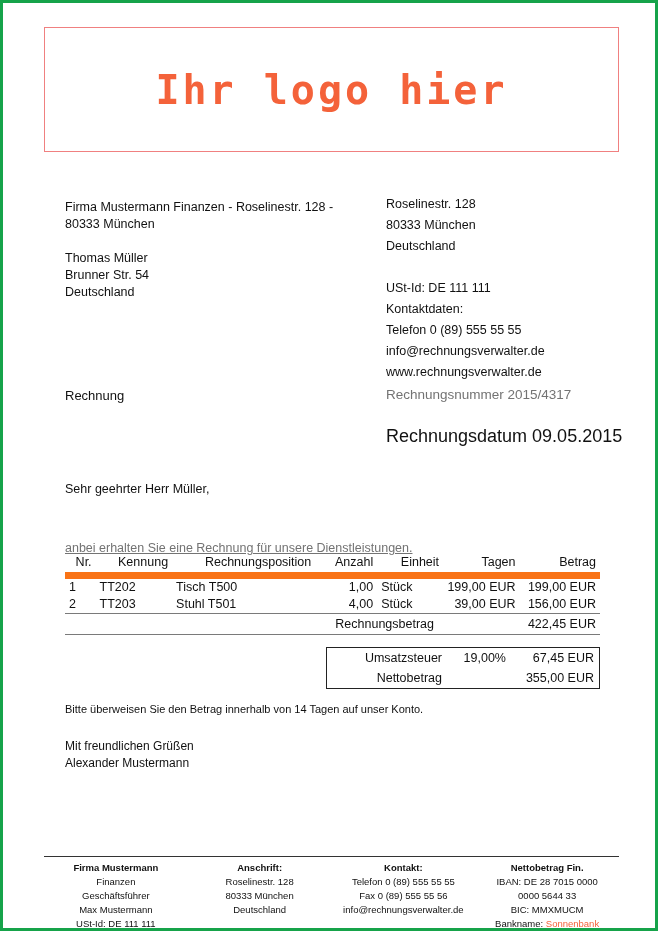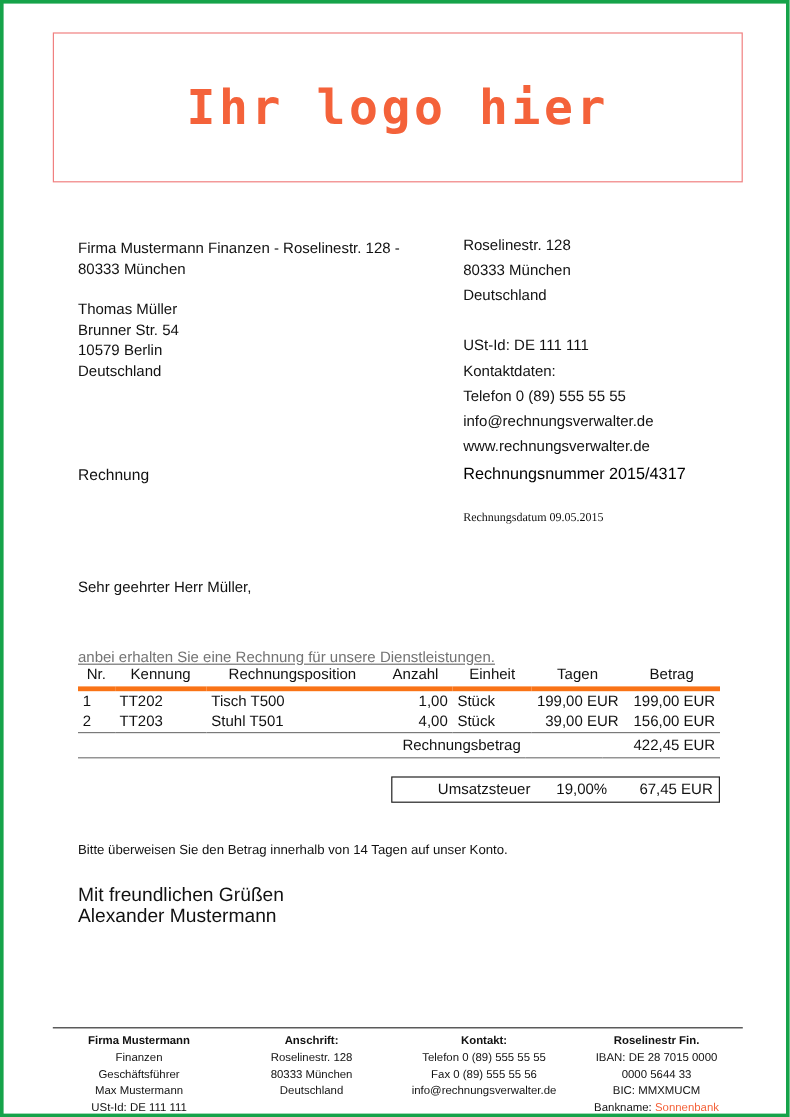--- a/index.html
+++ b/index.html
@@ -85,29 +85,28 @@
     left: 62px;
     top: 385px;
     font-size: 13px;
     color: #111111;
   }
   .inv-no {
     position: absolute;
     left: 383px;
     top: 384px;
     font-size: 13.5px;
-    color: #000000;
+    color: #737373;
   }
   .inv-date {
     position: absolute;
     left: 383px;
     top: 423px;
-    font-size: 10px;
-    color: #111111;
-    font-family: Liberation Serif, serif;
+    font-size: 18px;
+    color: #111111;
   }
 
   
   .salutation {
     position: absolute;
     left: 62px;
     top: 479px;
     font-size: 12.5px;
     color: #111111;
   }
@@ -128,23 +127,23 @@
     width: 535px;
   }
   table.items {
     border-collapse: collapse;
     width: 535px;
     font-size: 12.5px;
     color: #111111;
   }
   table.items th {
     font-weight: normal;
-    text-align: center;
+    text-align: right;
     padding: 2px 4px 3px 4px;
-    border-bottom: 4px solid #f97316;
+    border-bottom: 7px solid #f97316;
   }
   table.items td {
     padding: 1px 4px 2px 4px;
   }
   .c-nr    { width: 26px; text-align: left; }
   .c-kenn  { width: 78px; text-align: left; }
   .c-pos   { width: 150px; text-align: left; }
   .c-anz   { width: 62px; text-align: right; }
   .c-einh  { width: 68px; text-align: left; }
   .c-preis { width: 84px; text-align: right; }
@@ -189,21 +188,21 @@
     position: absolute;
     left: 62px;
     top: 700px;
     font-size: 11px;
     color: #111111;
   }
   .regards {
     position: absolute;
     left: 62px;
     top: 735px;
-    font-size: 16px;
+    font-size: 12px;
     color: #111111;
     line-height: 17px;
   }
 
   
   .footer-rule {
     position: absolute;
     left: 41px;
     top: 853px;
     width: 575px;
@@ -238,21 +237,20 @@
 
     <div class="logo-box">
       <div class="logo-text">Ihr logo hier</div>
     </div>
 
     <div class="left-col">
       <div class="sender-line">Firma Mustermann Finanzen - Roselinestr. 128 - 80333 München</div>
       <div class="recipient">
         <div>Thomas Müller</div>
         <div>Brunner Str. 54</div>
-        <div>10579 Berlin</div>
         <div>Deutschland</div>
       </div>
     </div>
 
     <div class="right-col">
       <div class="blk">
         <div>Roselinestr. 128</div>
         <div>80333 München</div>
         <div>Deutschland</div>
       </div>
@@ -319,20 +317,25 @@
     </div>
 
     <div class="boxed-totals">
       <table>
         <tbody>
           <tr>
             <td class="bt-label">Umsatzsteuer</td>
             <td class="bt-rate">19,00%</td>
             <td class="bt-val">67,45 EUR</td>
           </tr>
+          <tr>
+            <td class="bt-label">Nettobetrag</td>
+            <td class="bt-rate"></td>
+            <td class="bt-val">355,00 EUR</td>
+          </tr>
         </tbody>
       </table>
     </div>
 
     <div class="pay-note">Bitte überweisen Sie den Betrag innerhalb von 14 Tagen auf unser Konto.</div>
     <div class="regards">
       <div>Mit freundlichen Grüßen</div>
       <div>Alexander Mustermann</div>
     </div>
 
@@ -351,21 +354,21 @@
         <div>80333 München</div>
         <div>Deutschland</div>
       </div>
       <div class="fcol">
         <div class="hdr">Kontakt:</div>
         <div>Telefon 0 (89) 555 55 55</div>
         <div>Fax 0 (89) 555 55 56</div>
         <div>info@rechnungsverwalter.de</div>
       </div>
       <div class="fcol">
-        <div class="hdr">Roselinestr Fin.</div>
+        <div class="hdr">Nettobetrag Fin.</div>
         <div>IBAN: DE 28 7015 0000</div>
         <div>0000 5644 33</div>
         <div>BIC: MMXMUCM</div>
         <div class="bank-name">
           <span>Bankname:</span>
           <span class="bn-val">Sonnenbank</span>
         </div>
       </div>
     </div>
 

